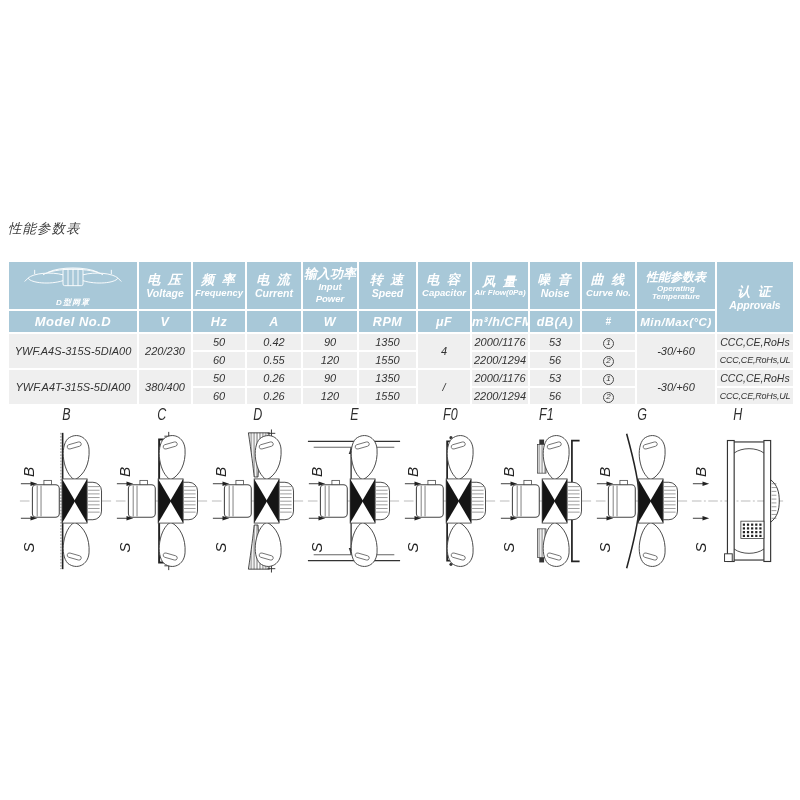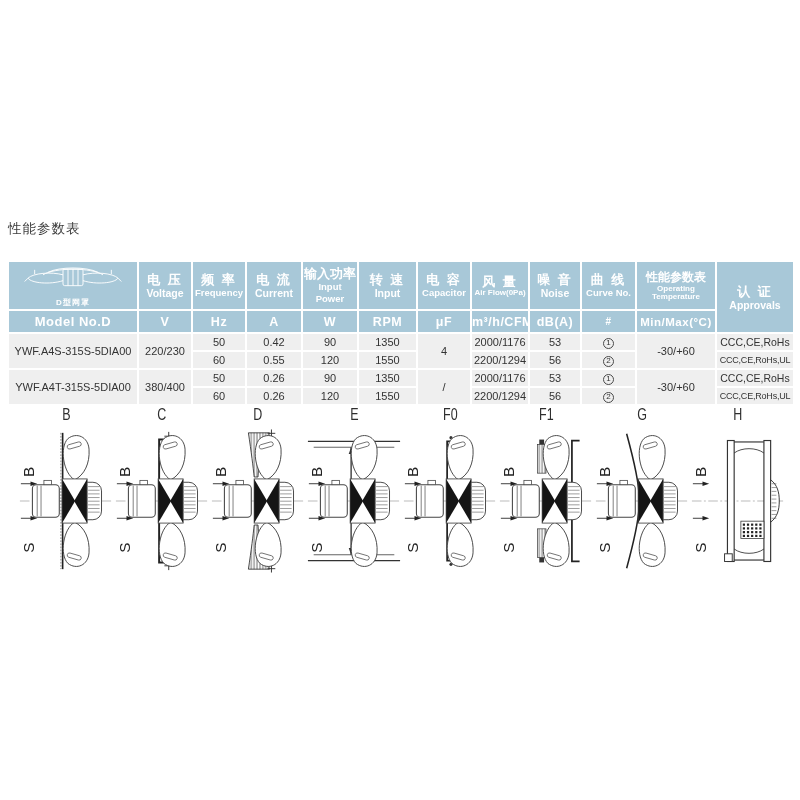--- a/index.html
+++ b/index.html
@@ -1,17 +1,17 @@
 <!DOCTYPE html>
 <html style="--hdr: #a8c8d8; --row: #efefef;"><head>
 <meta charset="utf-8">
 <style>
   *{margin:0;padding:0;box-sizing:border-box;}
   html,body{width:800px;height:800px;background:#ffffff;font-family:"Liberation Sans",sans-serif;}
-  #stage{position:relative;width:800px;height:767px;overflow:hidden;background:#fff;}
+  #stage{position:relative;width:800px;height:767px;overflow:hidden;background:#fff;font-style:italic;}
 
   .page-title{position:absolute;left:8px;top:220px;font-size:13.5px;color:#3d3d3d;letter-spacing:1px;}
 
   table.spec{position:absolute;left:7px;top:260px;width:788px;border-collapse:separate;border-spacing:2px;table-layout:fixed;}
   .spec th{background:var(--hdr,#a8c8d8);color:#fff;vertical-align:middle;text-align:center;font-weight:bold;padding:0;overflow:hidden;}
   .spec tr.h1 th{height:47px;}
   .spec tr.h2 th{height:21px;font-size:12.5px;letter-spacing:.5px;}
   .spec td{background:var(--row,#efefef);color:#333;text-align:center;vertical-align:middle;font-size:11px;height:16px;padding:0;white-space:nowrap;}
   .zh{display:block;font-size:13px;line-height:15px;letter-spacing:2px;}
   .zh.tight{letter-spacing:0;}
@@ -93,21 +93,21 @@
       <th>
             <span class="zh">电 流</span>
             <span class="en">Current</span>
           </th>
       <th>
             <span class="zh tight">输入功率</span>
             <span class="en md">Input Power</span>
           </th>
       <th>
             <span class="zh">转 速</span>
-            <span class="en">Input</span>
+            <span class="en">Speed</span>
           </th>
       <th>
             <span class="zh">电 容</span>
             <span class="en md">Capacitor</span>
           </th>
       <th>
             <span class="zh">风 量</span>
             <span class="en xs">Air Flow(0Pa)</span>
           </th>
       <th>

